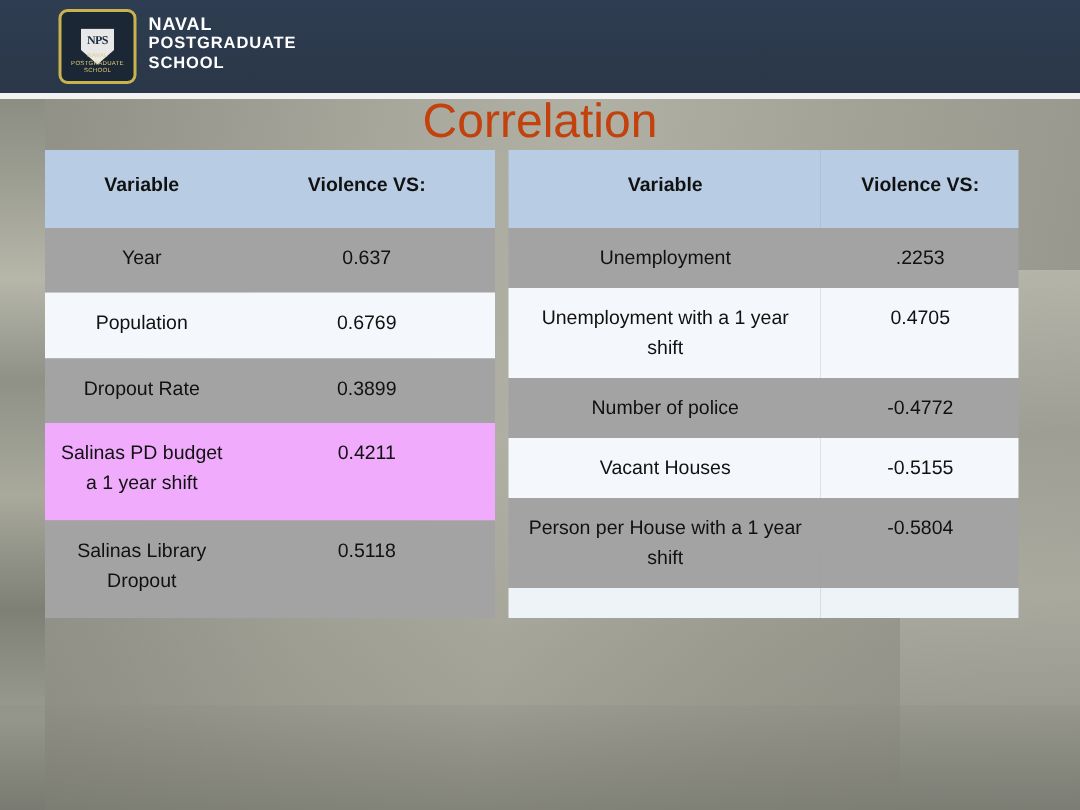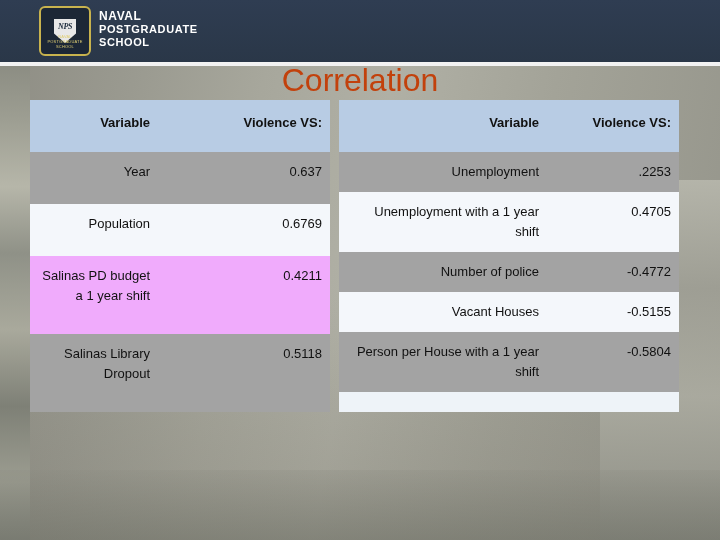--- a/index.html
+++ b/index.html
@@ -102,21 +102,20 @@
     justify-content: center;
     position: relative;
   }
   .seal-shield {
     width: 22px; height: 24px;
     background: #e8e8e8;
     clip-path: polygon(0 0, 100% 0, 100% 60%, 50% 100%, 0 60%);
     display: flex;
     align-items: flex-start;
     justify-content: center;
-    font-style: italic;
   }
   .seal-text {
     font-size: 8px;
     font-weight: bold;
     color: #1b2a3c;
     margin-top: 3px;
     letter-spacing: -.4px;
     font-family: "Liberation Serif", serif;
   }
   .seal-band {
@@ -173,21 +172,21 @@
 
   table.left-tbl col.c1 { width: 128px; }
   table.left-tbl col.c2 { width: 172px; }
   table.right-tbl col.c1 { width: 208px; }
   table.right-tbl col.c2 { width: 132px; }
 
   table.corr th, table.corr td {
     padding: 10px 8px 10px 9px;
     font-size: 13px;
     color: #111111;
-    text-align: right;
+    text-align: center;
     vertical-align: top;
     line-height: 20px;
     border: none;
   }
   table.corr thead th {
     background: #b8cce4;
     font-weight: bold;
     font-size: 13px;
     height: 26px;
     padding-top: 13px;
@@ -243,20 +242,24 @@
       </thead>
       <tbody>
         <tr class="r-light">
           <td>Year</td>
           <td>0.637</td>
         </tr>
         <tr class="r-pale">
           <td>Population</td>
           <td>0.6769</td>
         </tr>
+        <tr class="r-light">
+          <td>Dropout Rate</td>
+          <td>0.3899</td>
+        </tr>
         <tr class="r-yellow">
           <td>Salinas PD budget a 1 year shift</td>
           <td>0.4211</td>
         </tr>
         <tr class="r-light">
           <td>Salinas Library Dropout</td>
           <td>0.5118</td>
         </tr>
       </tbody>
     </table>

